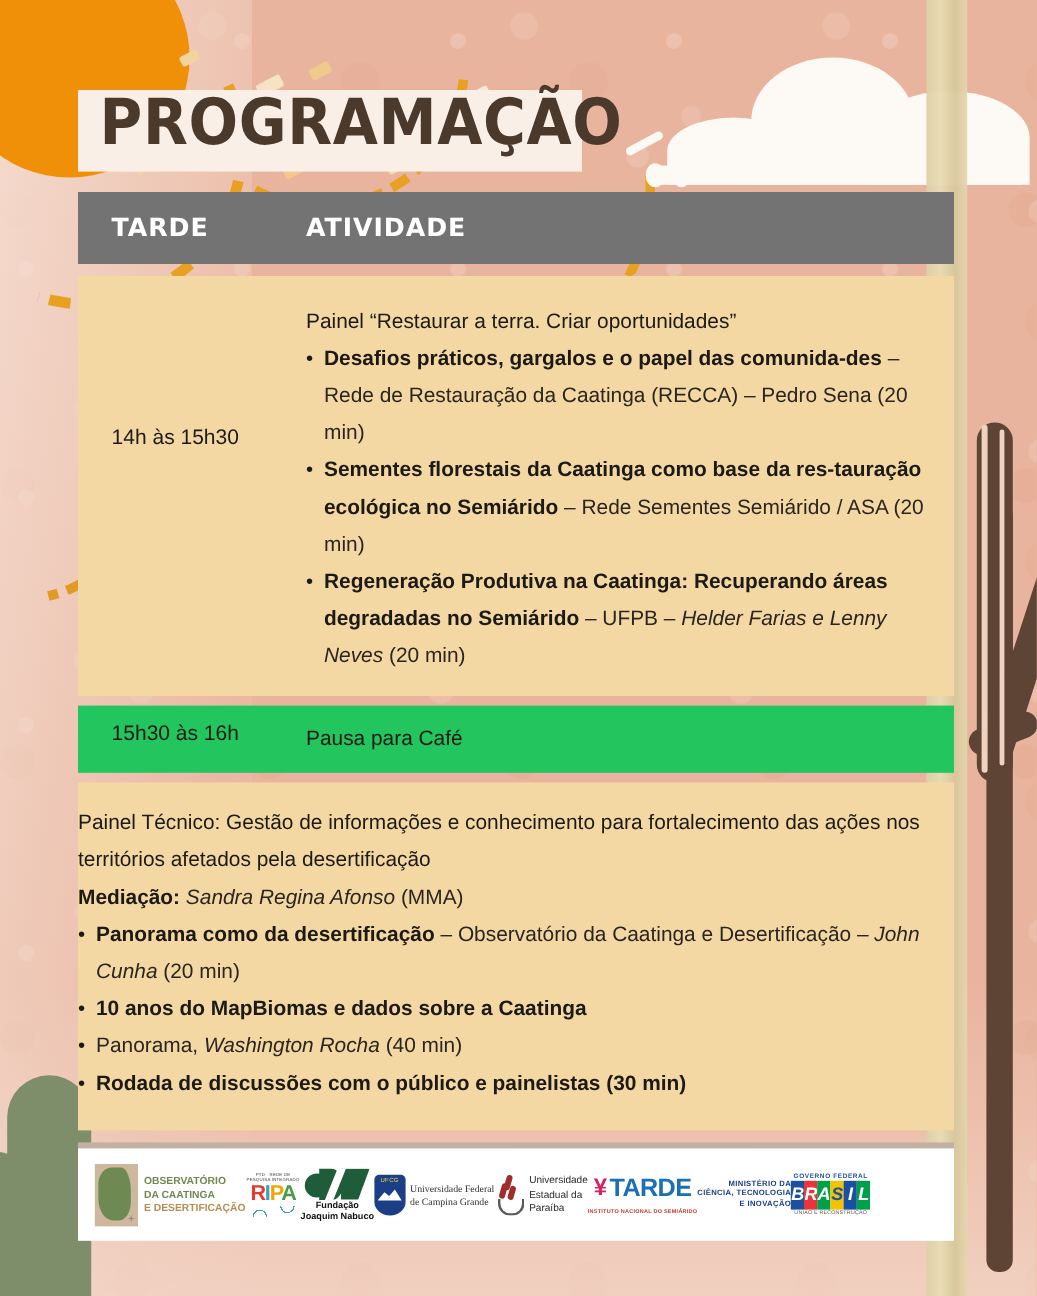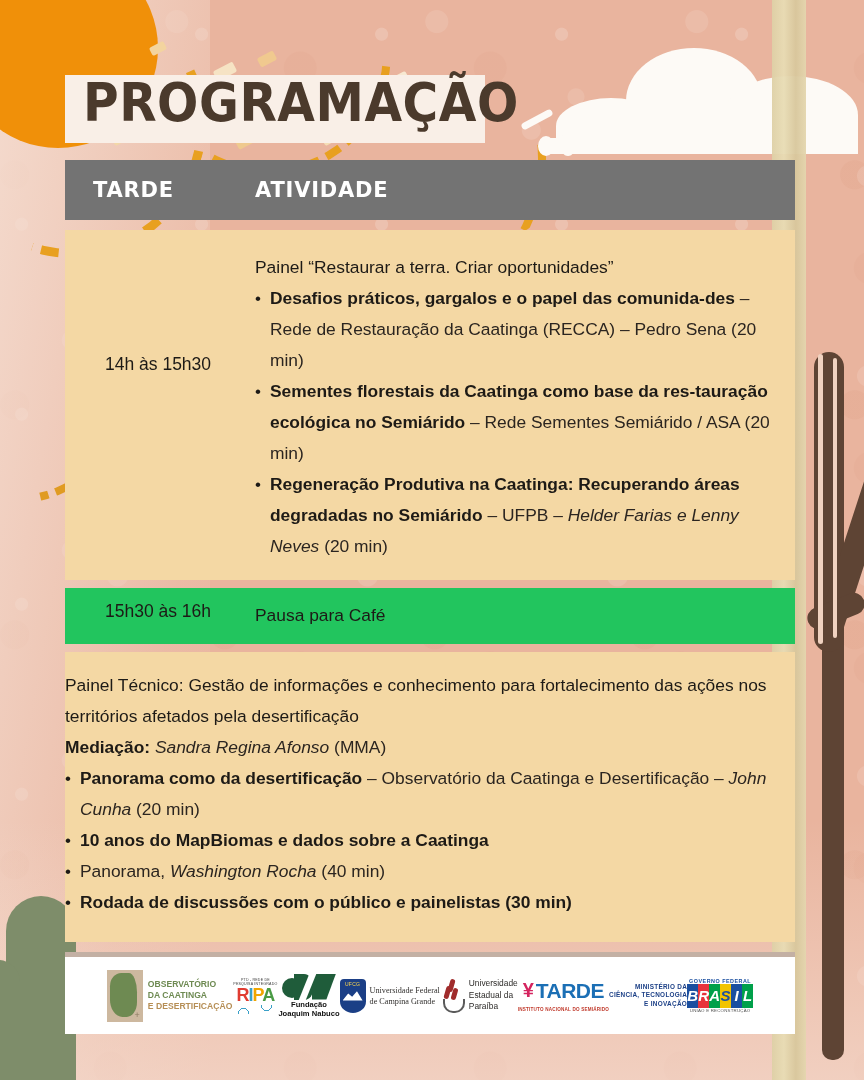--- a/index.html
+++ b/index.html
@@ -72,21 +72,21 @@
     font-stretch:condensed;transform:scaleX(1.02);transform-origin:left center;}
 
   .table{position:absolute;left:65px;top:160px;width:730px;}
   .thead{height:60px;background:#737373;display:flex;align-items:center;}
   .thead .c1{width:190px;padding-left:28px;box-sizing:border-box;}
   .thead .c2{flex:1;}
   .thead span{color:#ffffff;font-size:21px;font-weight:bold;letter-spacing:.8px;
     font-family:"DejaVu Sans",sans-serif;}
 
   .row{display:flex;align-items:flex-start;}
-  .row .time{width:190px;padding-left:40px;box-sizing:border-box;
+  .row .time{width:190px;padding-left:28px;box-sizing:border-box;
     font-size:17.5px;color:#1d1a16;font-weight:500;}
   .row .act{flex:1;padding-right:16px;box-sizing:border-box;}
 
   .row-main{background:#f4d8a4;}
   .row-pause{background:#22c55e;}
   .row-end{background:#c3b0a4;}
 
   .r1{padding:22px 0 18px 0;}
   .r1 .time{padding-top:102px;}
   .r2{padding:12px 0 13px 0;}
@@ -103,21 +103,21 @@
   .act .lead{font-weight:500;}
   .act ul{margin:0;padding:0;list-style:none;}
   .act li{position:relative;padding-left:15px;font-size:17.4px;line-height:31px;color:#1d1a16;}
   .act li:before{content:"\2022";position:absolute;left:0;top:0;font-size:17px;color:#1d1a16;}
   .b{font-weight:600;}
   .i{font-style:italic;}
   .reg{font-weight:400;color:#2b2520;}
 
   
   .logobar{position:absolute;left:65px;top:957px;width:730px;height:77px;background:#ffffff;
-    display:flex;align-items:center;justify-content:center;padding:0 14px;box-sizing:border-box;}
+    display:flex;align-items:center;justify-content:flex-start;padding:0 14px;box-sizing:border-box;}
   .logo{display:flex;align-items:center;gap:5px;}
 
   .obs-map{width:36px;height:52px;background:#cdb89f;position:relative;overflow:hidden;}
   .obs-map:before{content:"";position:absolute;left:3px;top:3px;width:27px;height:44px;
     background:#6e8a52;border-radius:42% 30% 38% 46%/30% 44% 34% 40%;}
   .obs-map:after{content:"+";position:absolute;right:3px;bottom:2px;font-size:9px;color:#8d7a63;}
   .obs-txt{color:#6e8a52;font-weight:bold;font-size:8.6px;line-height:11px;}
   .obs-txt .l3{color:#b68e55;}
 
   .ripa{width:46px;height:40px;position:relative;text-align:center;}

